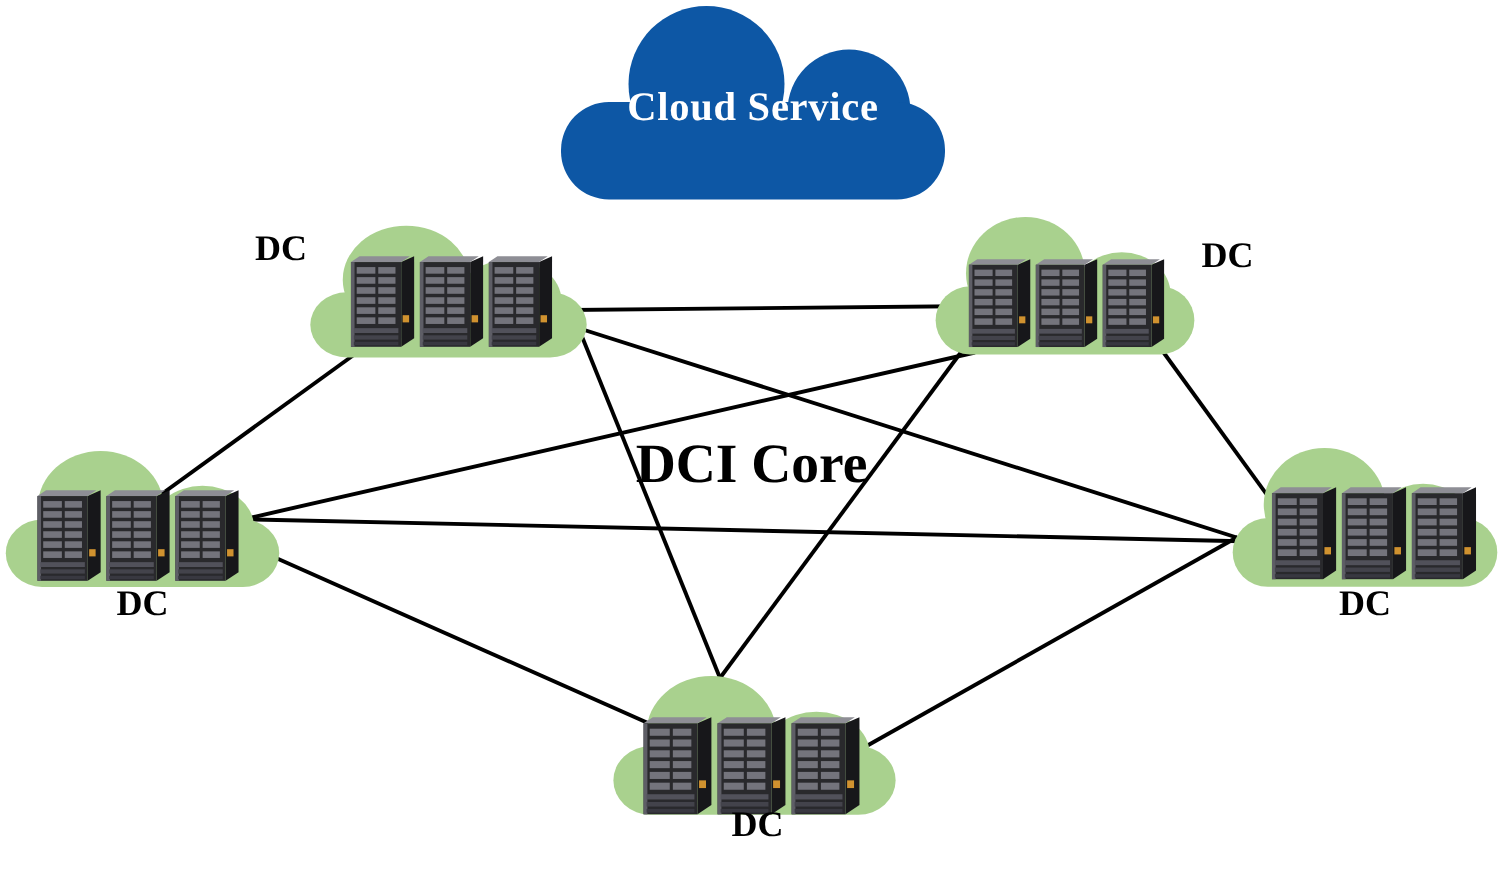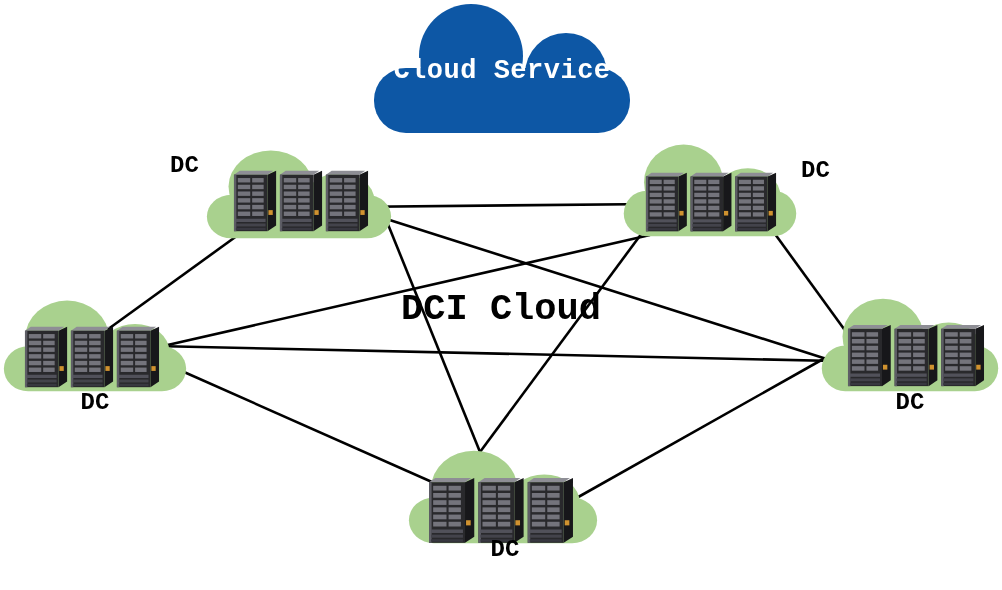--- a/index.html
+++ b/index.html
@@ -1,18 +1,18 @@
 <!DOCTYPE html>
 <html style="--service-fill: #0D57A5; --service-text: #FFFFFF; --dc-fill: #A9D18E; --label-color: #000000;"><head>
 <meta charset="utf-8">
 <style>
   html,body{margin:0;padding:0;background:#fff;}
   .stage{
     position:relative;width:1002px;height:590px;background:#fff;overflow:hidden;
-    font-family:Liberation Mono, monospace;
+    font-family:Liberation Serif, serif;
   }
   .links{position:absolute;left:0;top:0;width:1002px;height:590px;z-index:1;}
   .cloud{position:absolute;z-index:2;}
   .cloud .shape{position:absolute;left:0;top:0;width:100%;height:100%;}
   .cloud-green .shape{color:var(--dc-fill,#A9D18E);}
   .cloud-blue  .shape{color:var(--service-fill,#0D57A5);}
   .servers{position:absolute;z-index:3;}
   .node-label{
     position:absolute;z-index:4;font-weight:700;font-size:24px;line-height:1.1;
     color:var(--label-color,#000);white-space:nowrap;
@@ -160,14 +160,14 @@
       <use href="#server-group" width="142" height="70"></use>
     </svg>
   </div>
 
   <div class="node-label lb-tl">DC</div>
   <div class="node-label lb-tr">DC</div>
   <div class="node-label centered lb-l">DC</div>
   <div class="node-label centered lb-r">DC</div>
   <div class="node-label centered lb-b">DC</div>
 
-  <div class="core-label">DCI Cloud</div>
+  <div class="core-label">DCI Core</div>
 </div>
 
 </body></html>

